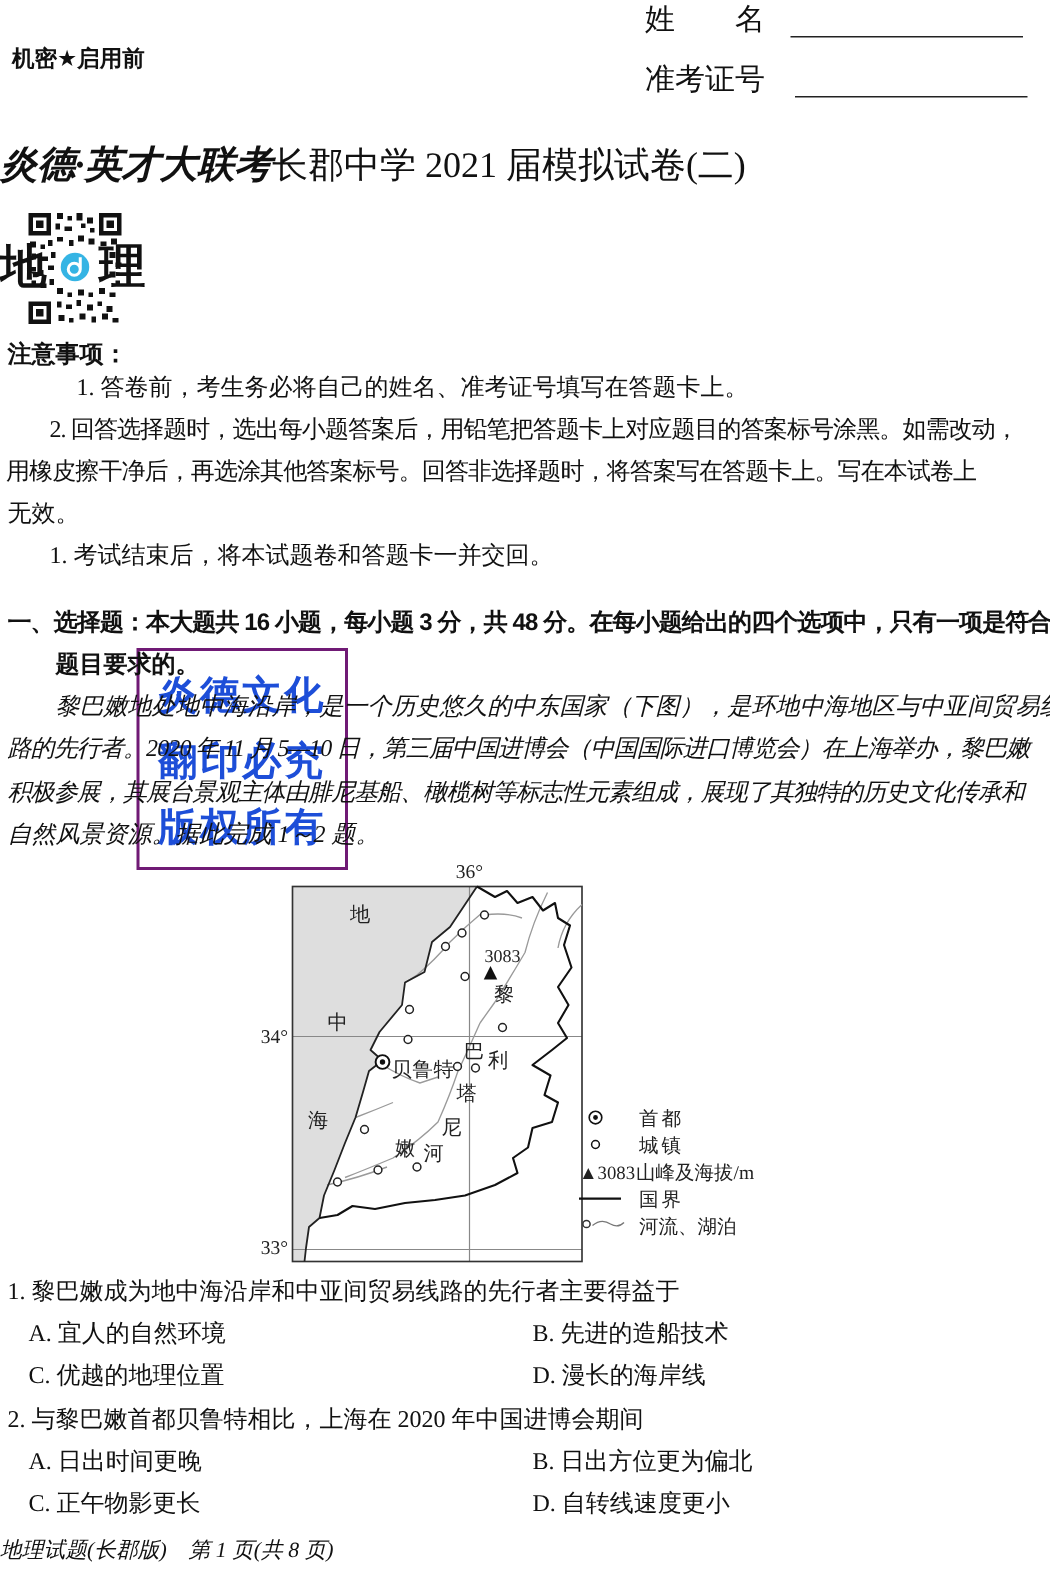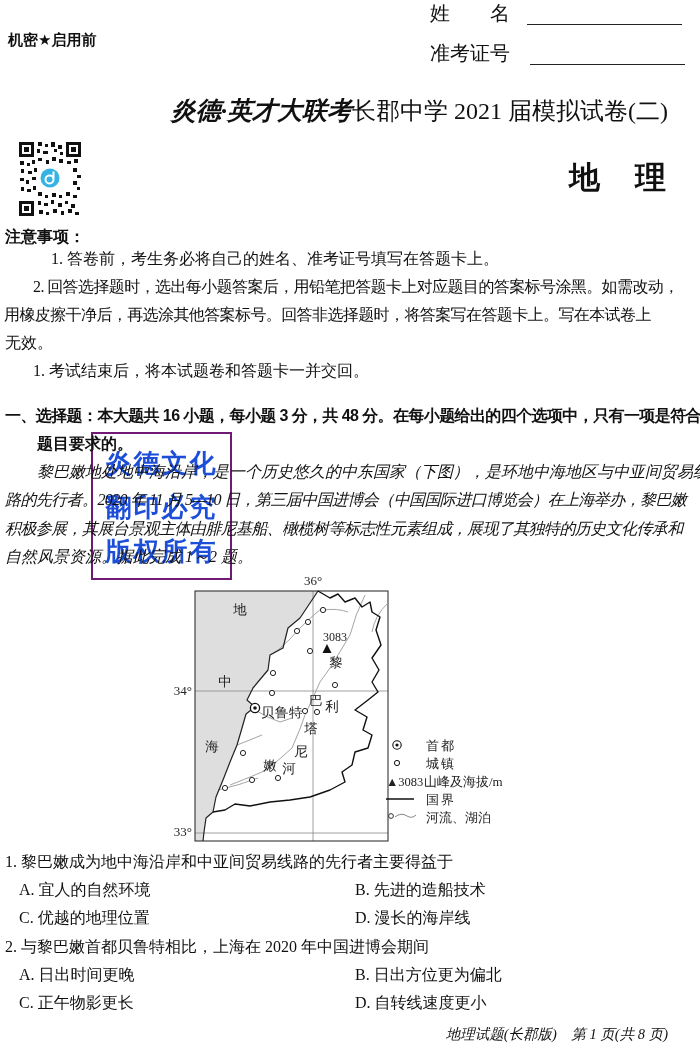--- a/index.html
+++ b/index.html
@@ -11,21 +11,21 @@
   .abs{position:absolute;white-space:nowrap;line-height:1.15}
   .song{font-size:16px}
   .tight{letter-spacing:-0.6px}
   .hei{font-family:"Liberation Sans","DejaVu Sans",sans-serif;font-weight:bold}
   .kai{font-style:italic}
   .fieldrow{display:flex;align-items:flex-start;font-size:20px}
   .fieldline{display:inline-block;border-bottom:1.5px solid #222;height:22px}
   .title-brand{font-weight:bold;font-style:italic;font-size:25px}
   .title-rest{font-size:24px}
   .subject{font-size:31px;font-weight:bold;letter-spacing:2px}
-  .center{left:0;width:668px;text-align:right}
+  .center{left:0;width:668px;text-align:left}
   .watermark{
     left:91px;top:432px;width:137px;height:136px;
     border:2px solid #701a75;color:#1d4ed8;font-size:26px;
     text-align:center;letter-spacing:2px;line-height:44px;padding-top:8px;
     z-index:0;font-weight:bold;
   }
   .txt{z-index:1}
   .opt-a{left:19px}
   .opt-b{left:355px}
   svg text{font-family:"Liberation Serif","DejaVu Serif",serif;fill:#222}

